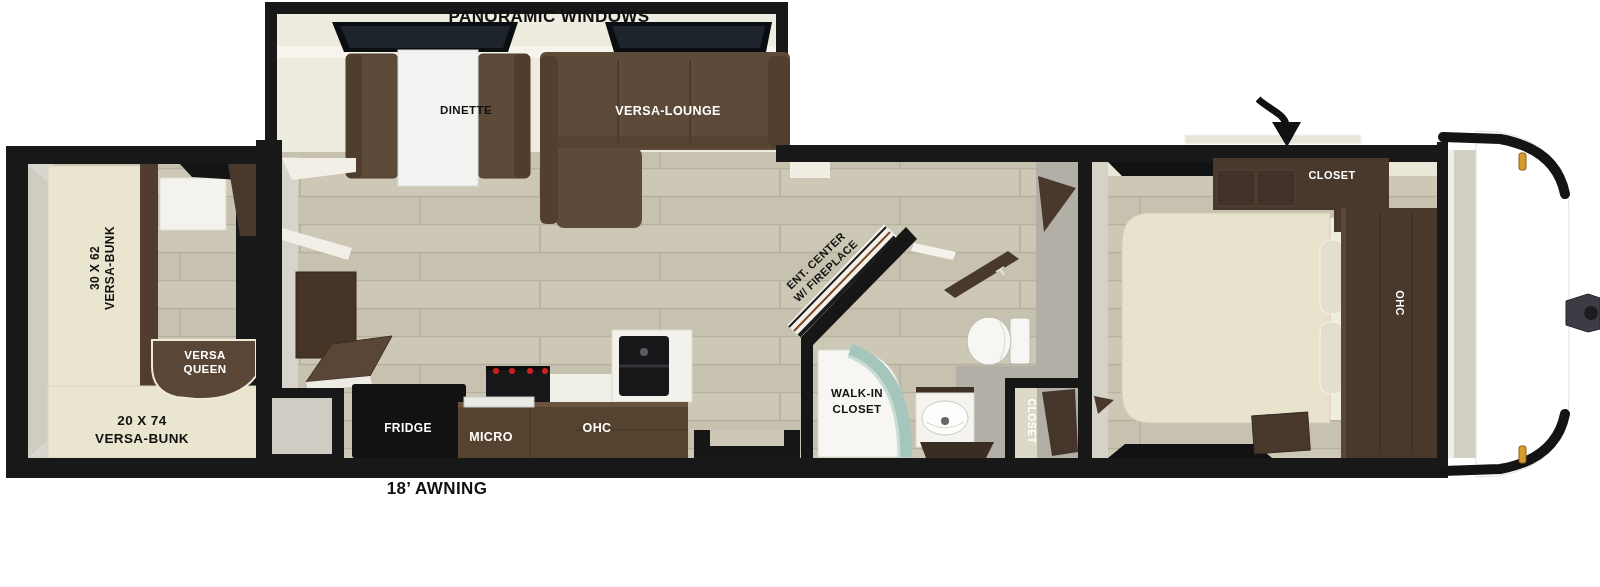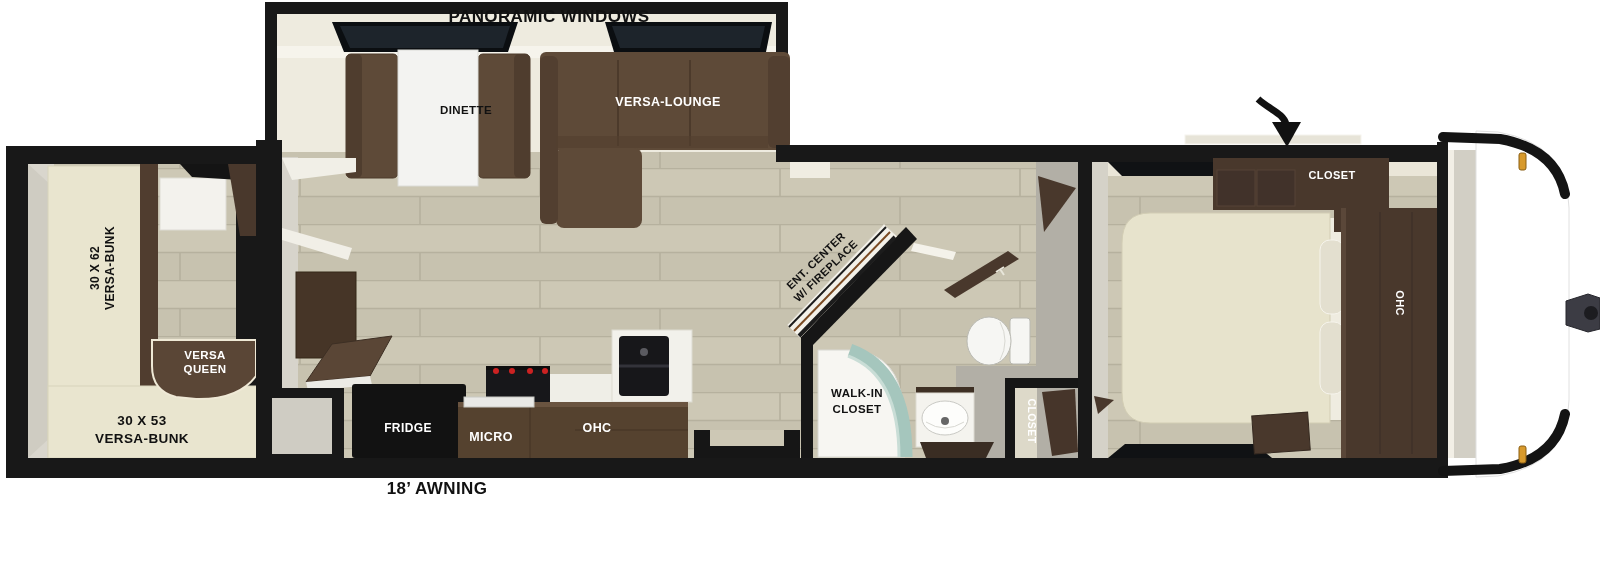--- a/index.html
+++ b/index.html
@@ -199,40 +199,40 @@
   <g>
     <path d="M1258,99 C1270,110 1283,113 1286,124" stroke="#111" stroke-width="7" fill="none"></path>
     <polygon points="1272,122 1301,122 1287,147" fill="#111"></polygon>
   </g>
 </svg>
 
 <div class="lbl" style="left:549px;top:17px;font-size:17px;">PANORAMIC WINDOWS</div>
 
 <div class="lbl" style="left:438px;top:110px;font-size:11.5px;margin-left:28px;">DINETTE</div>
 
-<div class="lbl white" style="left:668px;top:103px;font-size:12.5px;">VERSA-LOUNGE</div>
+<div class="lbl white" style="left:668px;top:112px;font-size:12.5px;">VERSA-LOUNGE</div>
 
 
 <div class="lbl white" style="left:1332px;top:176px;font-size:11px;">CLOSET</div>
 
 <div class="lbl white rot-cw" style="left:1399px;top:303px;font-size:11px;">OHC</div>
 
 
 <div class="lbl rot-ccw" style="left:103px;top:268px;font-size:12px;line-height:15px;">
   <span style="display:block">30 X 62</span>
   <span style="display:block">VERSA-BUNK</span>
 </div>
 
 <div class="lbl white" style="left:205px;top:362px;font-size:11.5px;line-height:14px;">
   <span style="display:block">VERSA</span>
   <span style="display:block">QUEEN</span>
 </div>
 
 <div class="lbl" style="left:142px;top:430px;font-size:13.5px;line-height:18px;">
-  <span style="display:block">30 X 53</span>
+  <span style="display:block">20 X 74</span>
   <span style="display:block">VERSA-BUNK</span>
 </div>
 
 <div class="lbl white" style="left:408px;top:428px;font-size:12px;">FRIDGE</div>
 
 <div class="lbl white" style="left:491px;top:438px;font-size:12.5px;">MICRO</div>
 
 <div class="lbl white" style="left:597px;top:429px;font-size:12.5px;">OHC</div>
 
 <div class="lbl rot-diag" style="left:821px;top:266px;font-size:11px;line-height:13.5px;">

